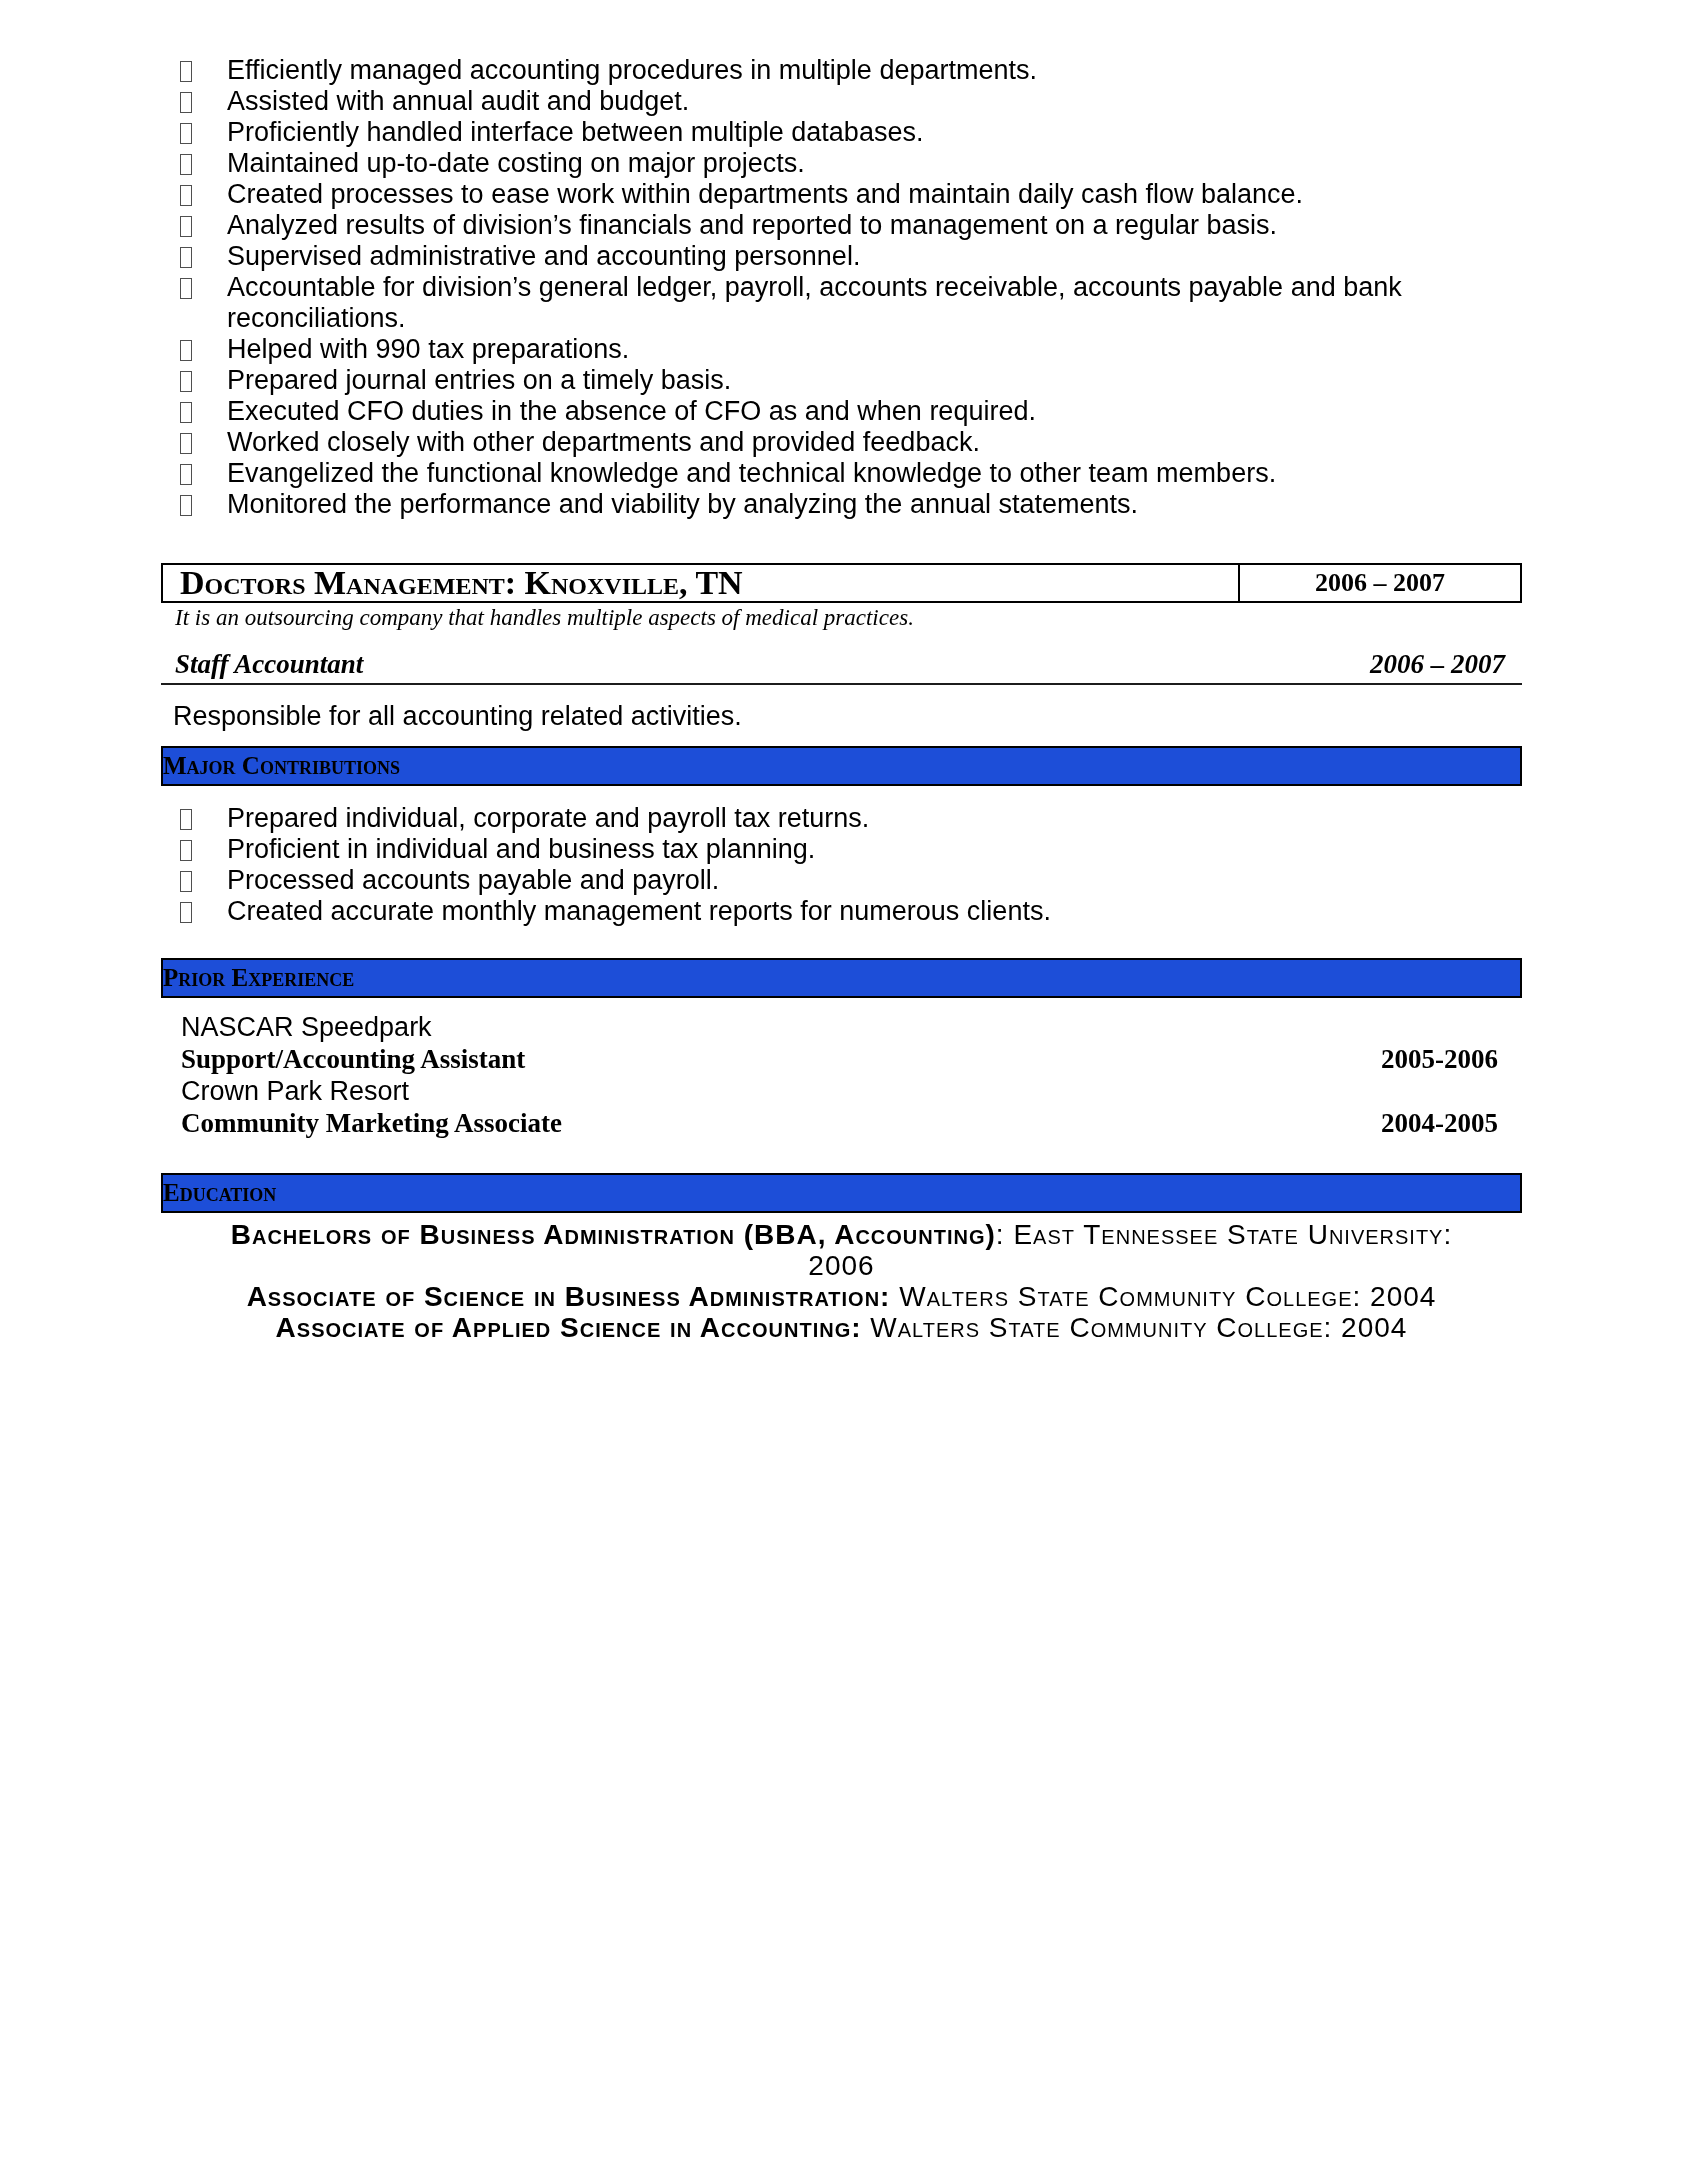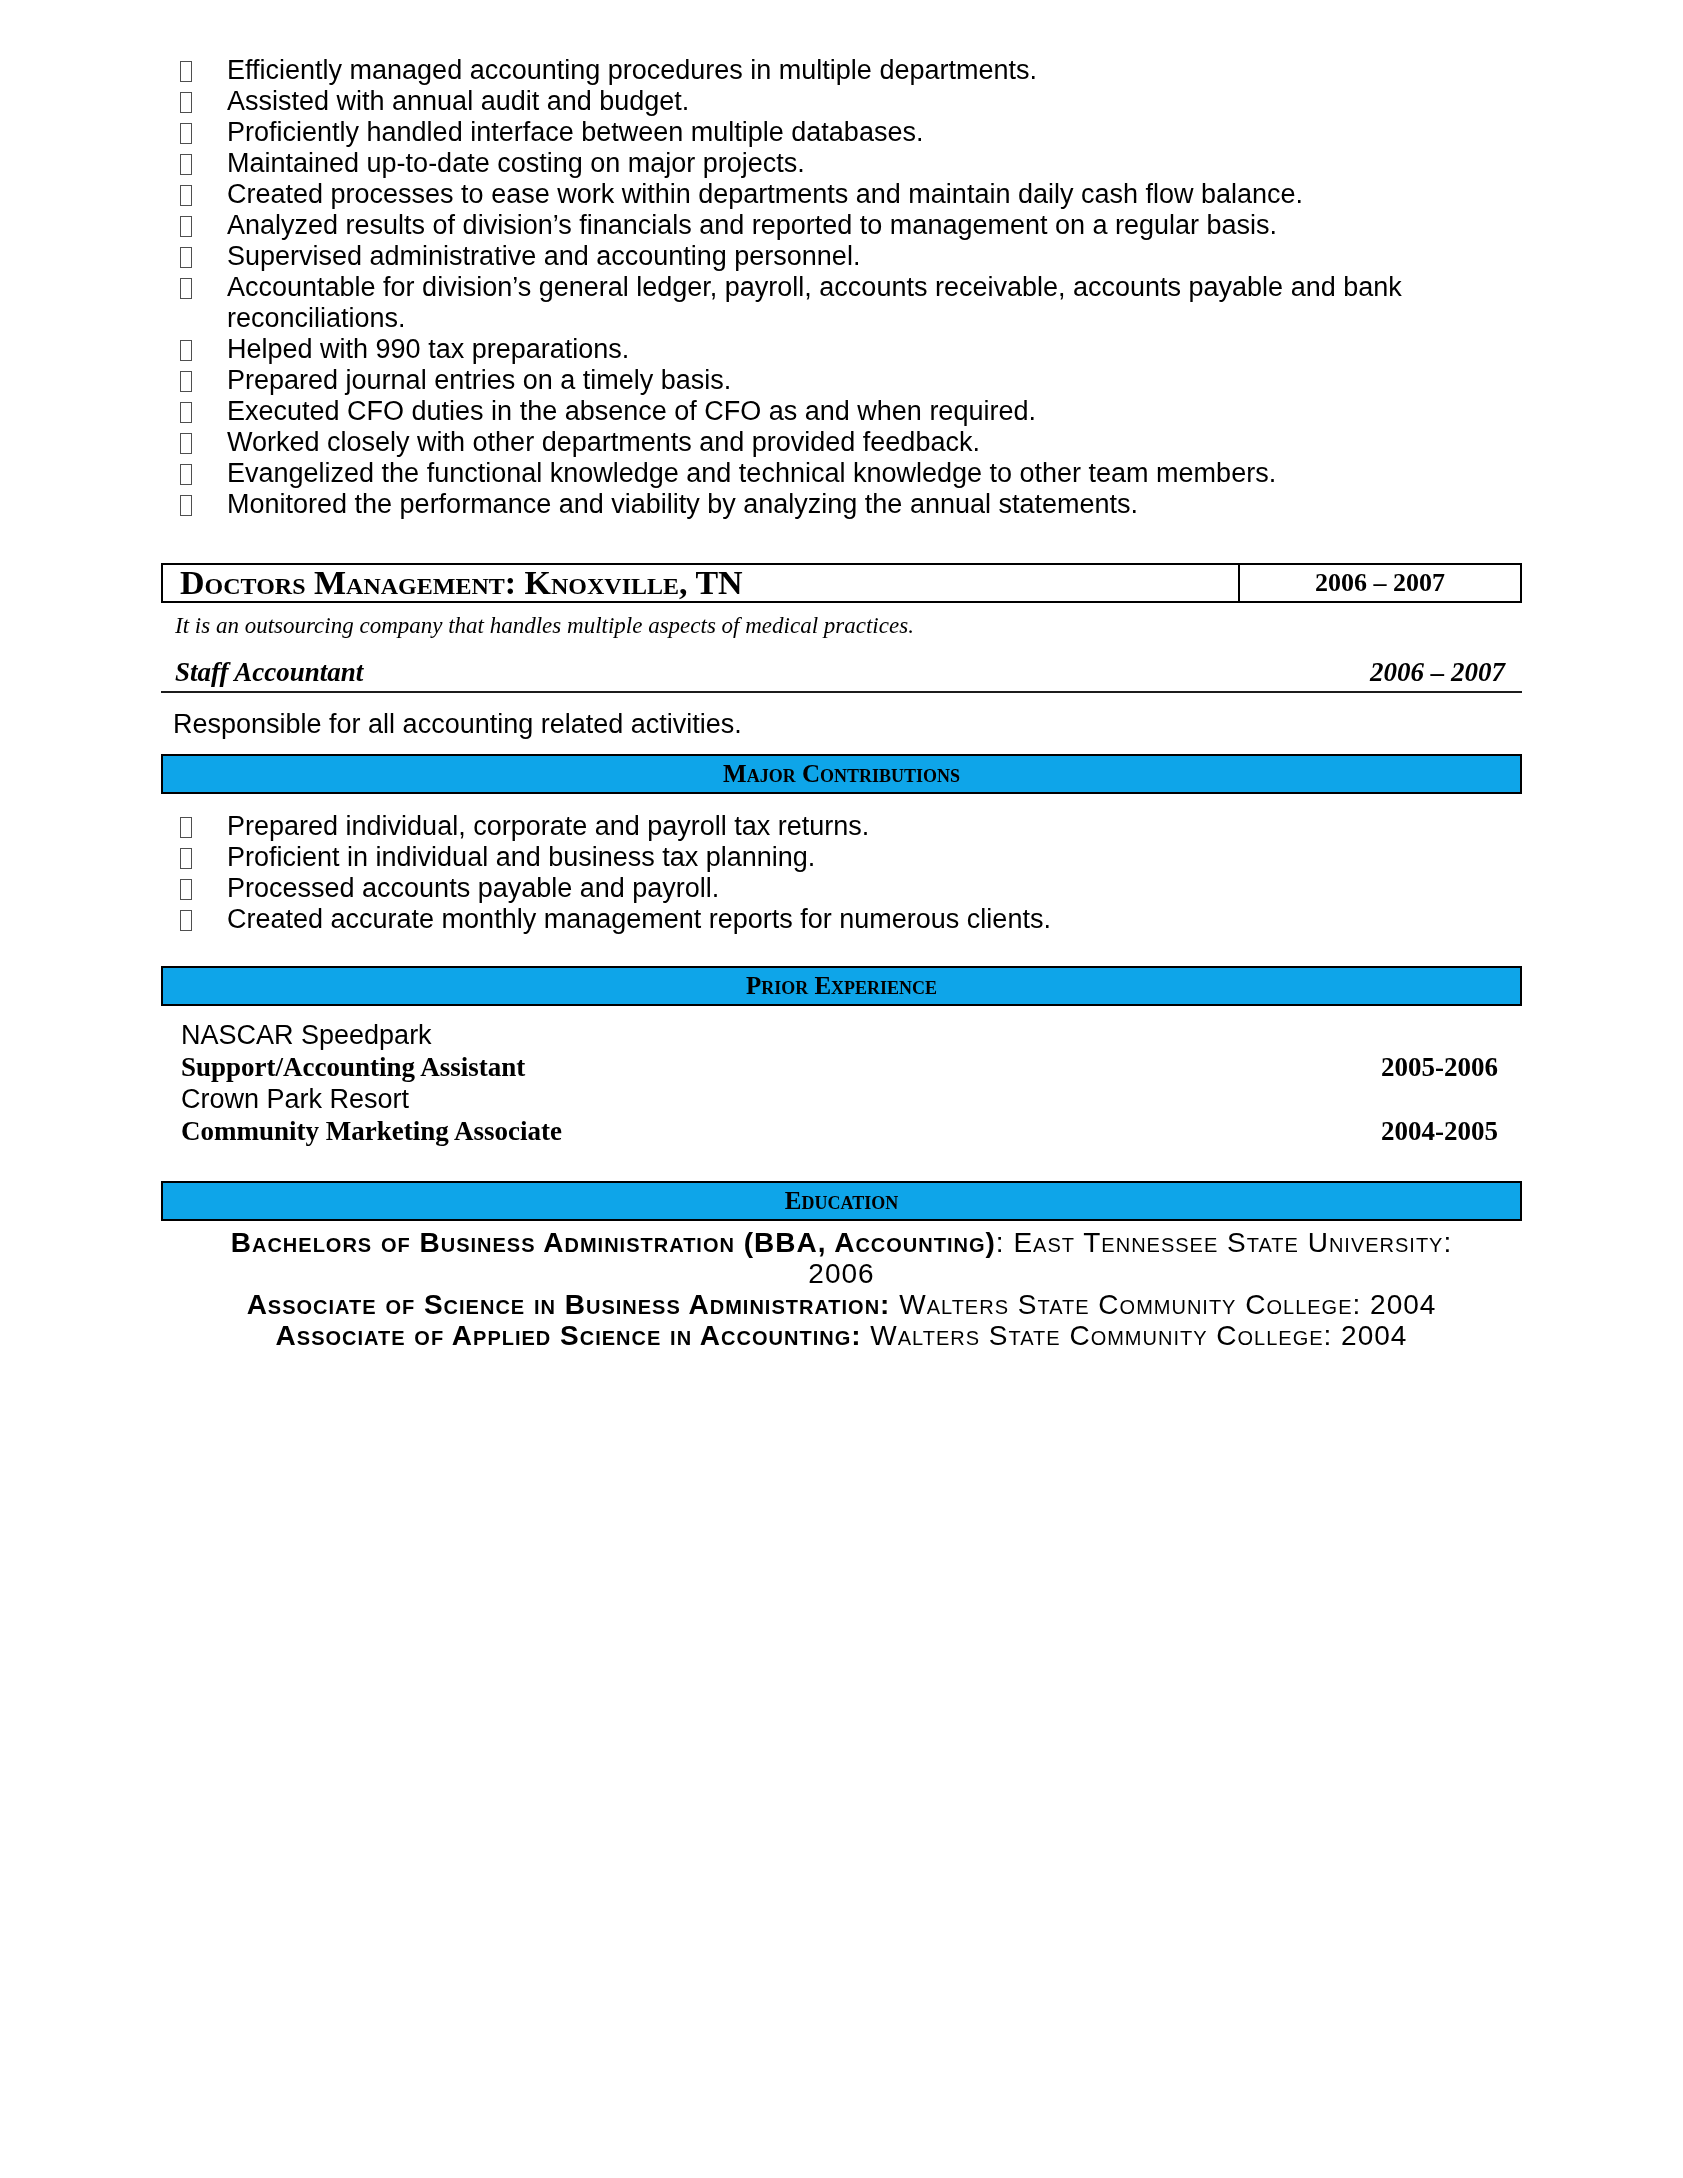--- a/index.html
+++ b/index.html
@@ -37,39 +37,39 @@
     font-size:34px; line-height:36px;
     white-space:nowrap; overflow:hidden;
   }
   .emp-dates {
     width:280px; border-left:2px solid #000;
     text-align:center; font-weight:bold;
     font-size:26px; line-height:36px;
   }
 
   .emp-desc {
-    margin-top:8px; padding-left:14px;
+    margin-top:0; padding-left:14px;
     font-family:"Liberation Serif", serif; font-style:italic;
     font-size:23px; line-height:30px;
   }
 
   .job-row {
     display:flex; justify-content:space-between;
     margin-top:16px; padding:0 17px 4px 14px;
     border-bottom:2px solid #1c1c1c;
     font-family:"Liberation Serif", serif;
     font-weight:bold; font-style:italic;
     font-size:27px; line-height:30px;
   }
   .job-summary { margin-top:16px; padding-left:12px; font-size:27px; line-height:30px; }
 
   
   .sec-bar {
-    background:#0ea5e9; border:2px solid #000;
-    height:36px; line-height:36px; text-align:center;
+    background:#1d4ed8; border:2px solid #000;
+    height:36px; line-height:36px; text-align:left;
     font-family:"Liberation Serif", serif;
     font-variant:small-caps; font-weight:bold;
     font-size:25px;
   }
   .sec-bar.mc { margin-top:15px; }
   .sec-bar.pe { margin-top:31px; }
   .sec-bar.ed { margin-top:34px; }
 
   
   .pe-block { margin-top:13px; padding-left:20px; }

